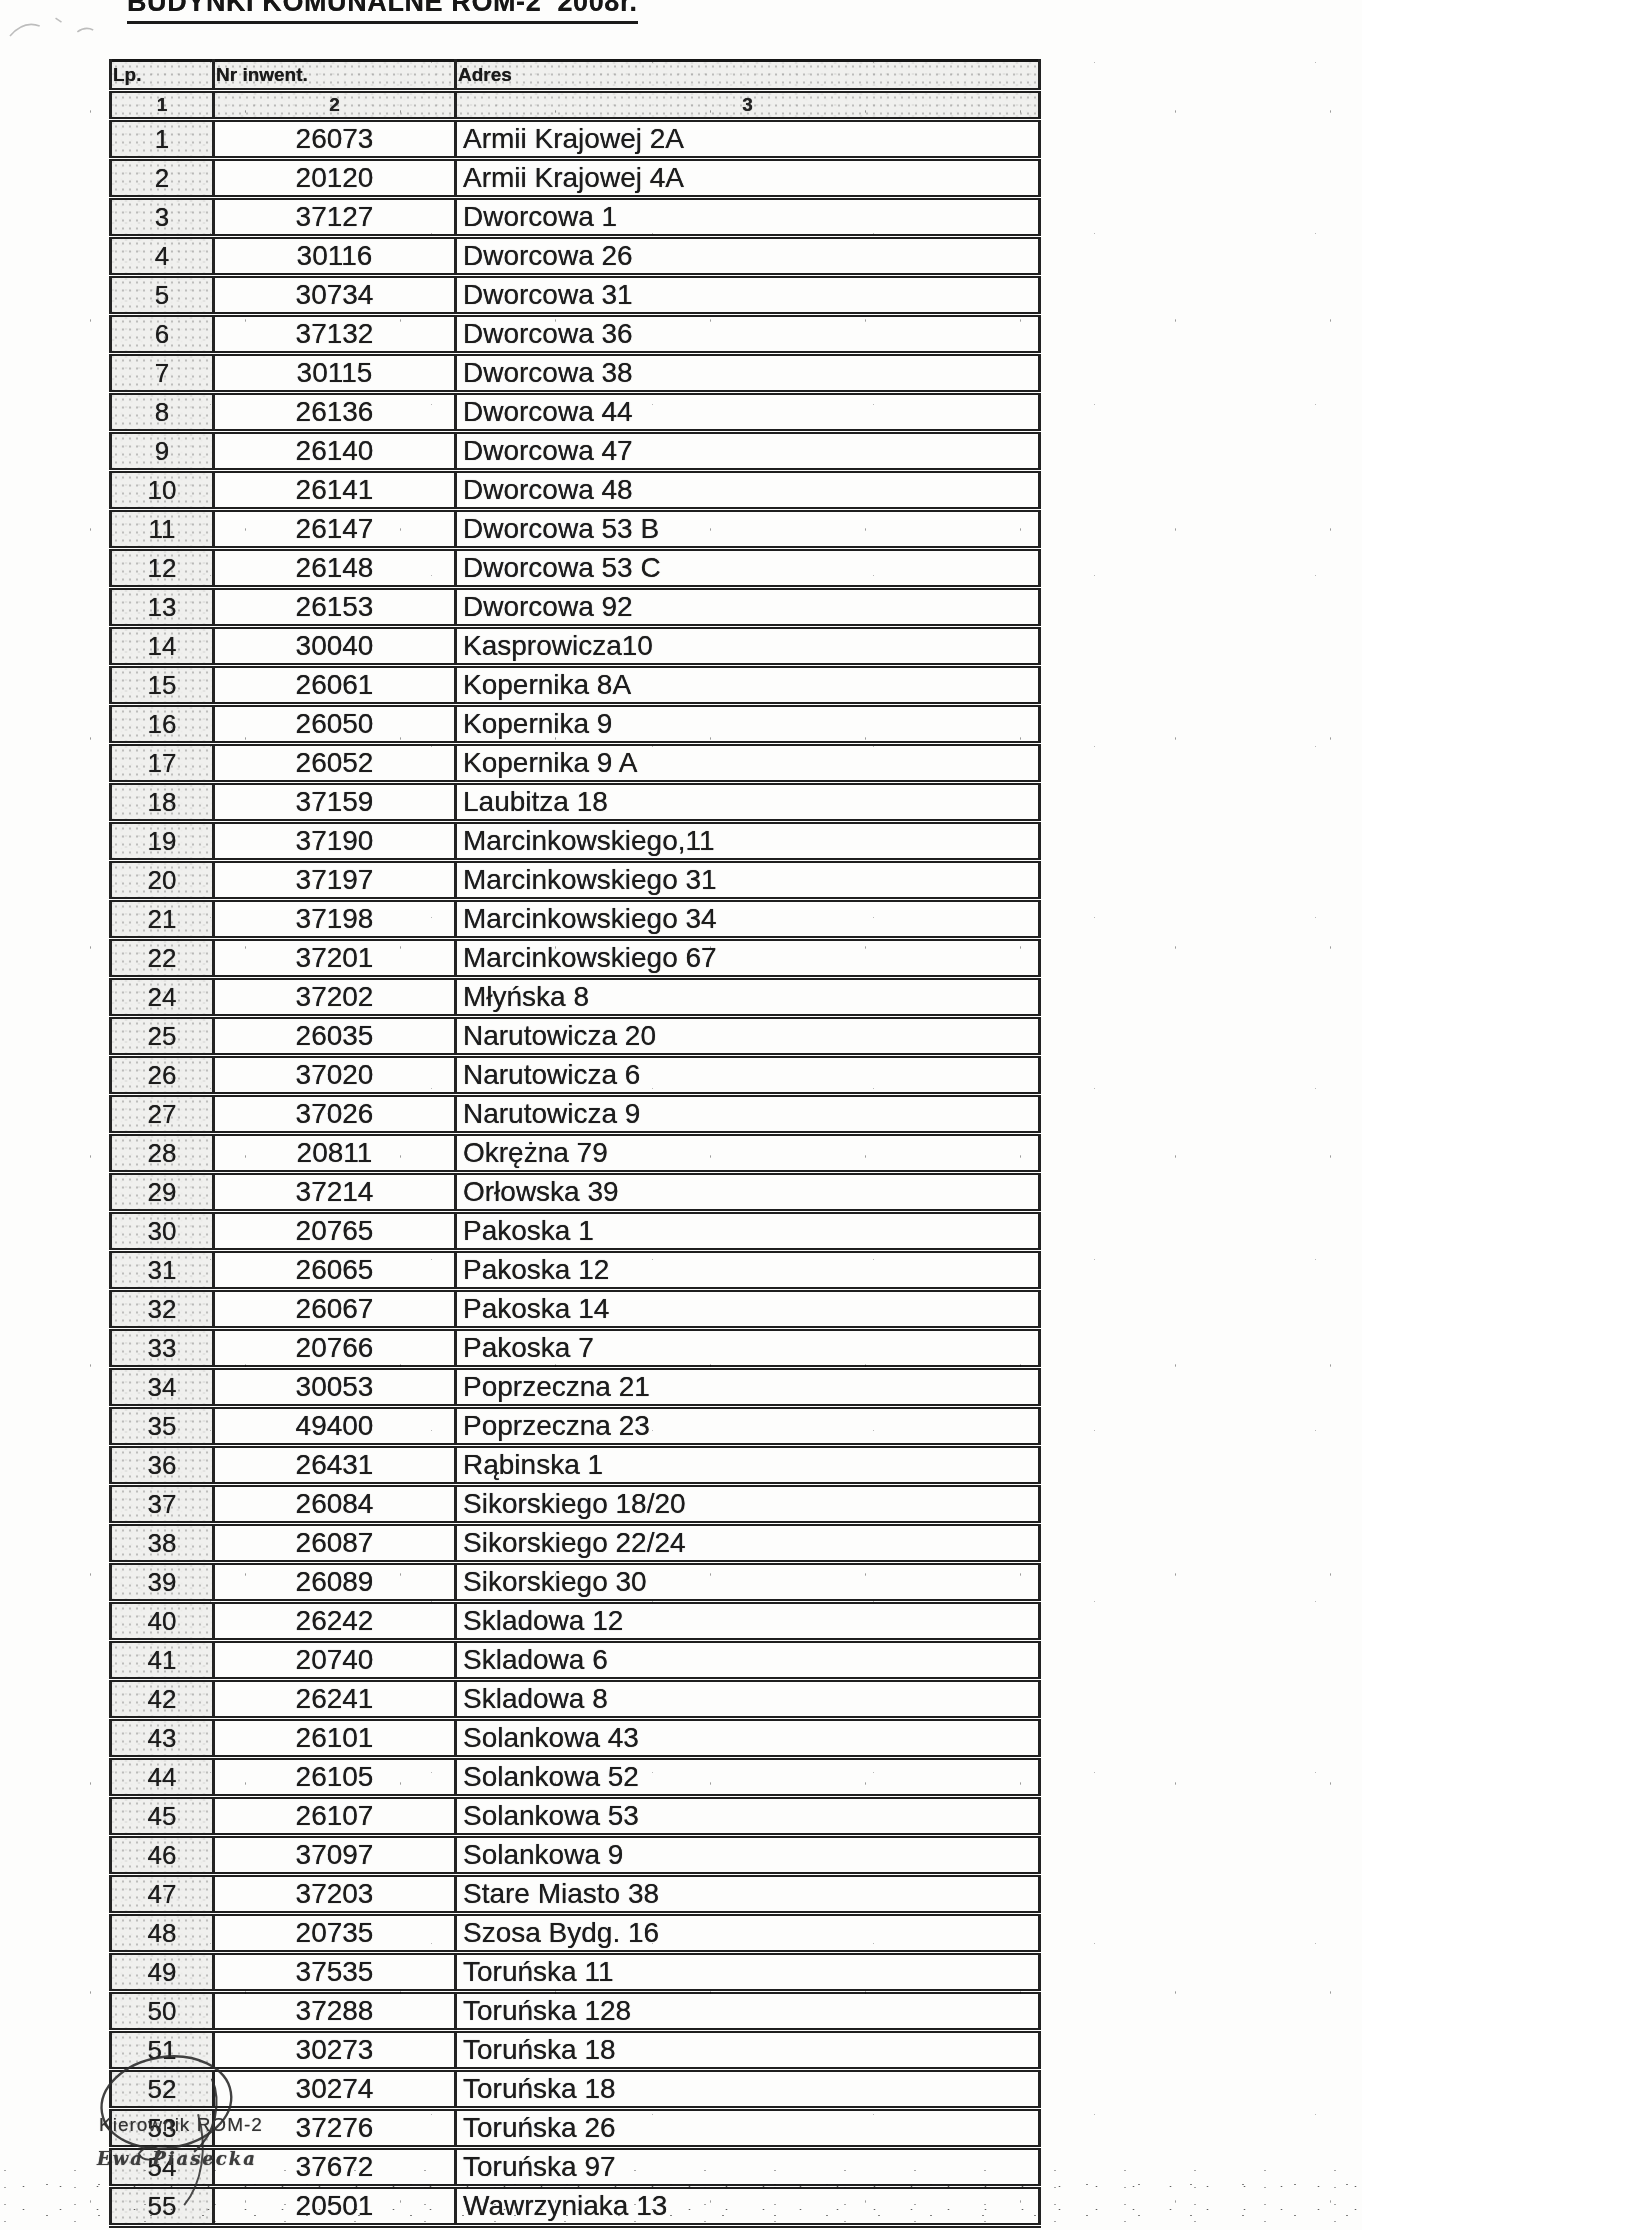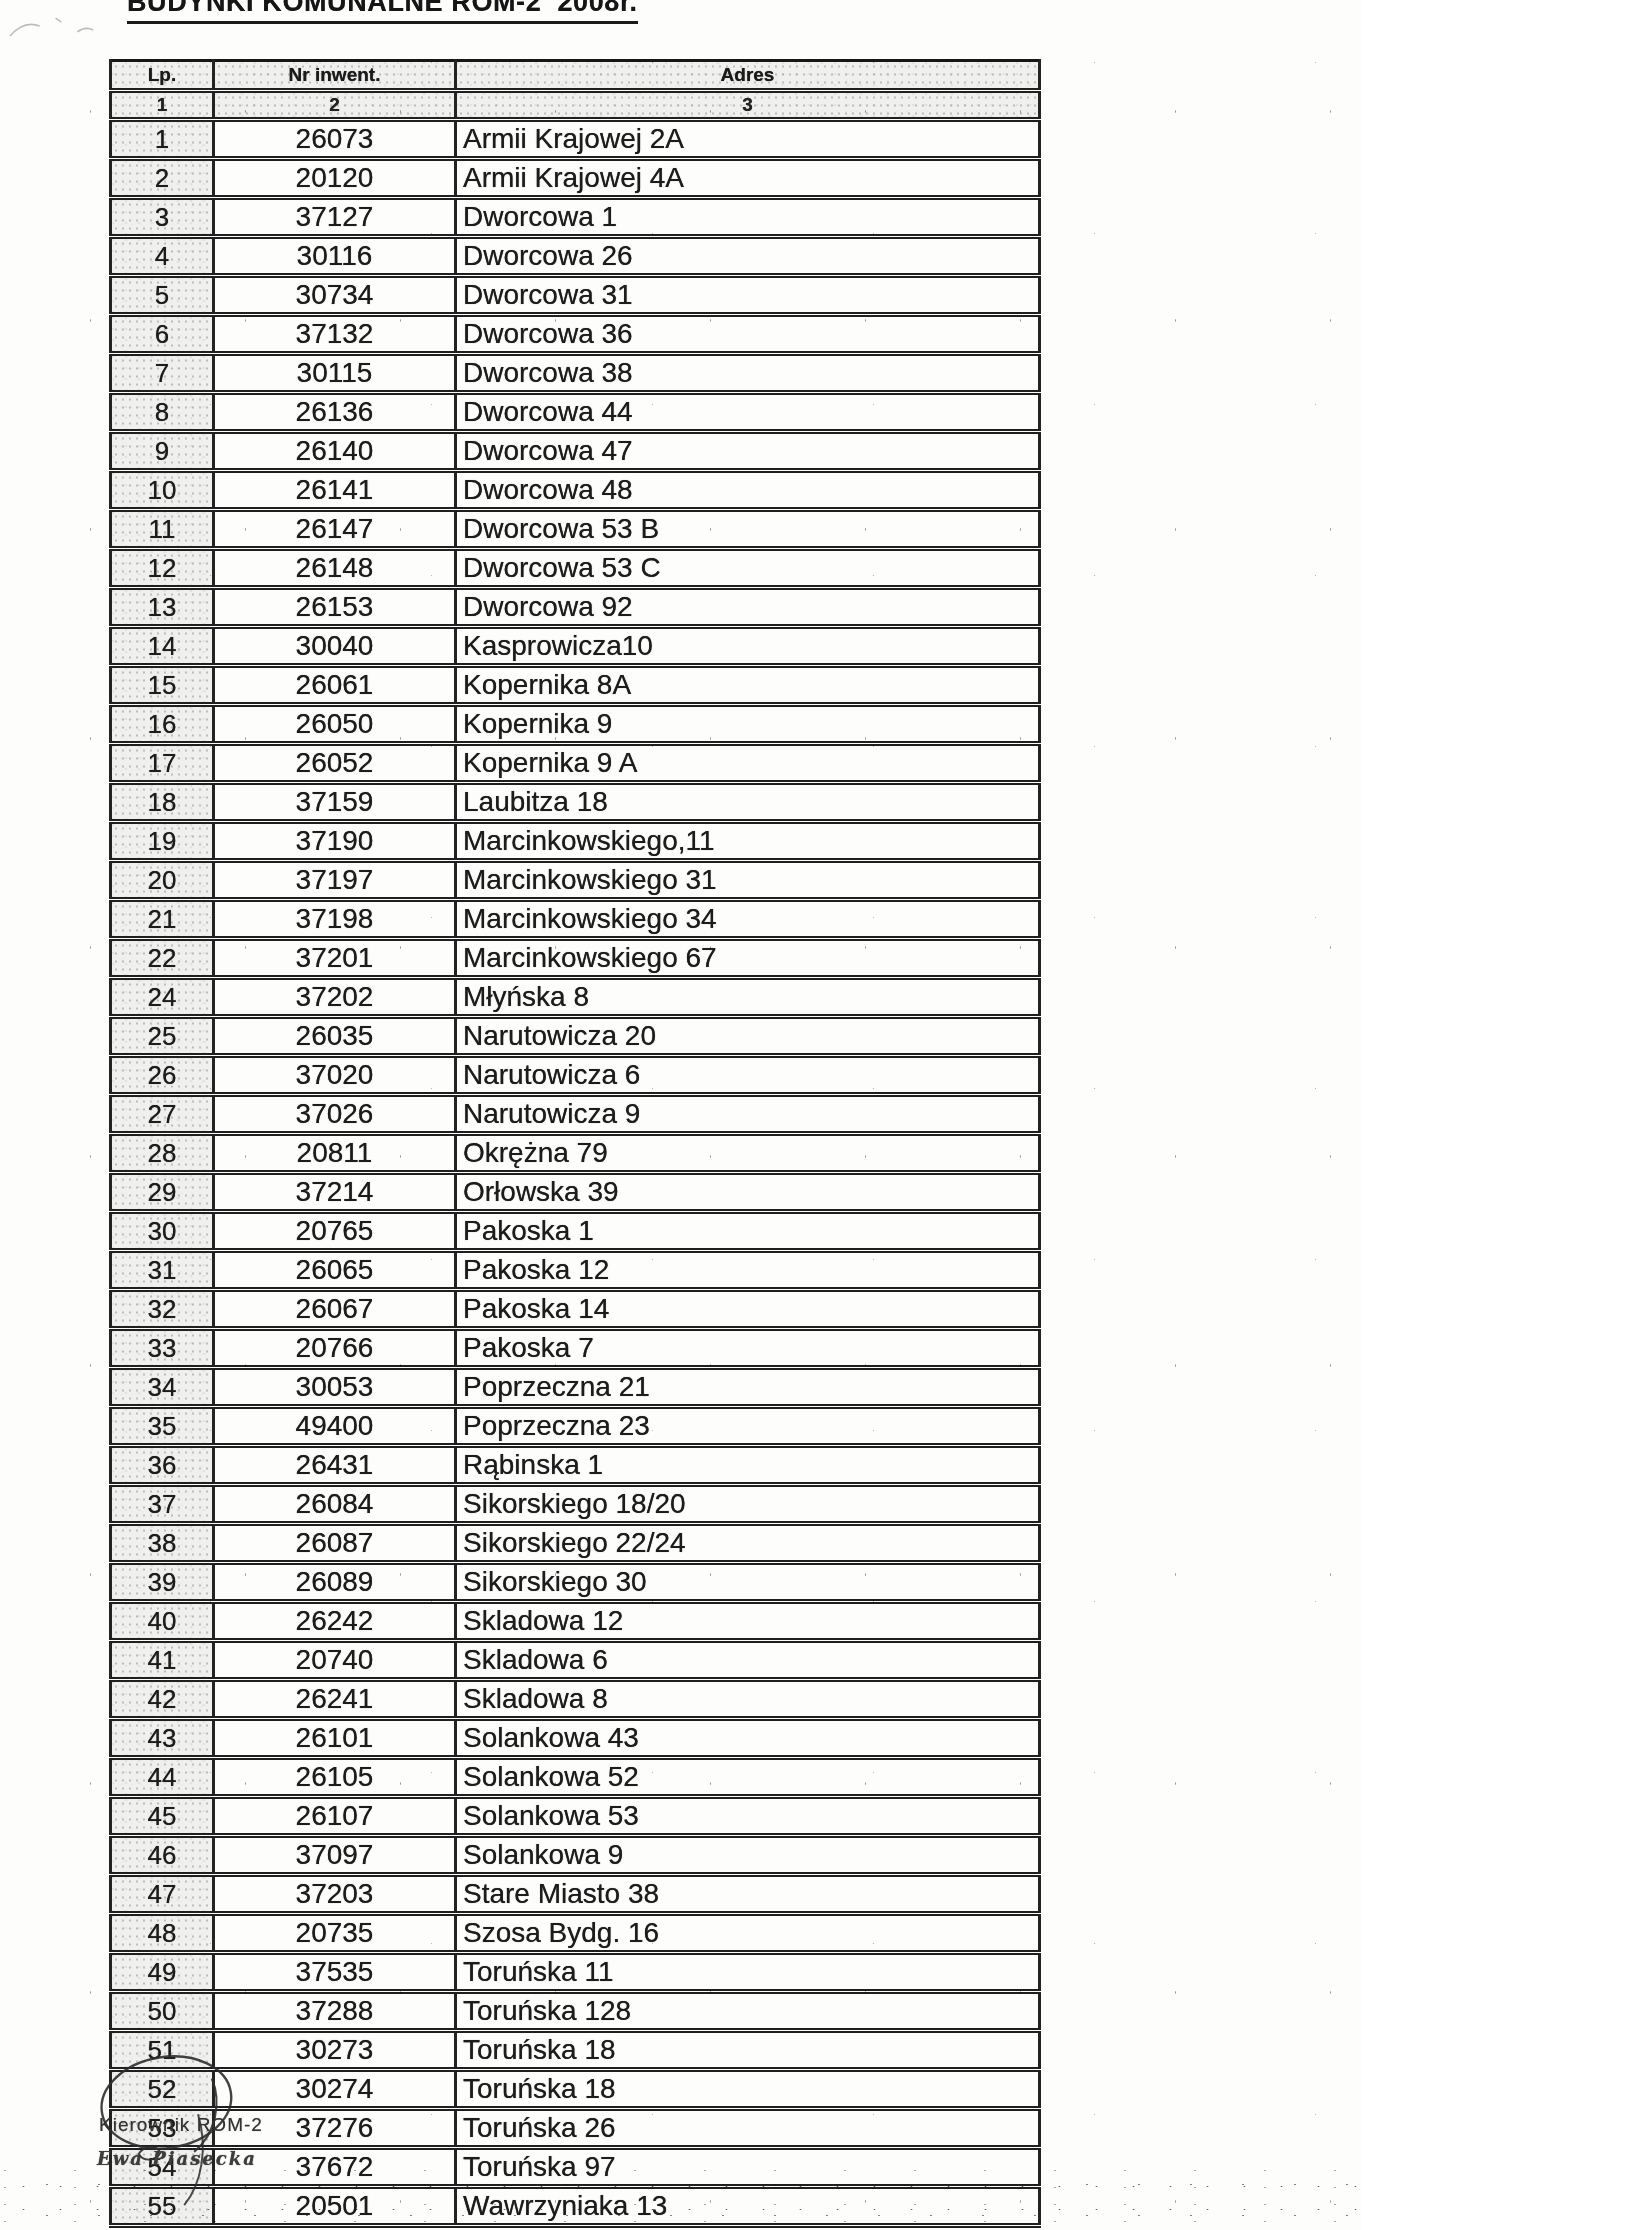--- a/index.html
+++ b/index.html
@@ -30,21 +30,21 @@
   }
   .shade{
     background-color:#f0f0ee;
     background-image:
       radial-gradient(rgba(40,40,40,.50) 0.7px, transparent 1.1px),
       radial-gradient(rgba(40,40,40,.33) 0.6px, transparent 1px),
       radial-gradient(rgba(40,40,40,.20) 0.7px, transparent 1.2px);
     background-size:7px 8px, 10px 6px, 13px 11px;
     background-position:0 0, 4px 3px, 7px 6px;
   }
-  tr.hdr th{height:24px; font-size:19px; font-weight:bold; text-align:center; color:#1a1a1a;}
+  tr.hdr th{height:24px; font-size:19px; font-weight:bold; text-align:left; color:#1a1a1a;}
   tr.sub th{height:21px; font-size:19px; font-weight:bold; text-align:center; color:#222;}
   .tbl td{height:29px; font-size:28px; color:#1c1c1c;}
   td.c-lp{text-align:center; font-size:26px;}
   td.c-nr{text-align:center;}
   td.c-adr{text-align:left; padding-left:6px;margin-left:34px;}
   
   .sig{position:absolute; left:59px; top:2039px; width:317px; height:188px;text-align:right;}
   .sig-svg{position:absolute; left:28px; top:12px;}
   .sig-role{
     position:absolute; left:40px; top:75px; font-size:19px; letter-spacing:1px;

